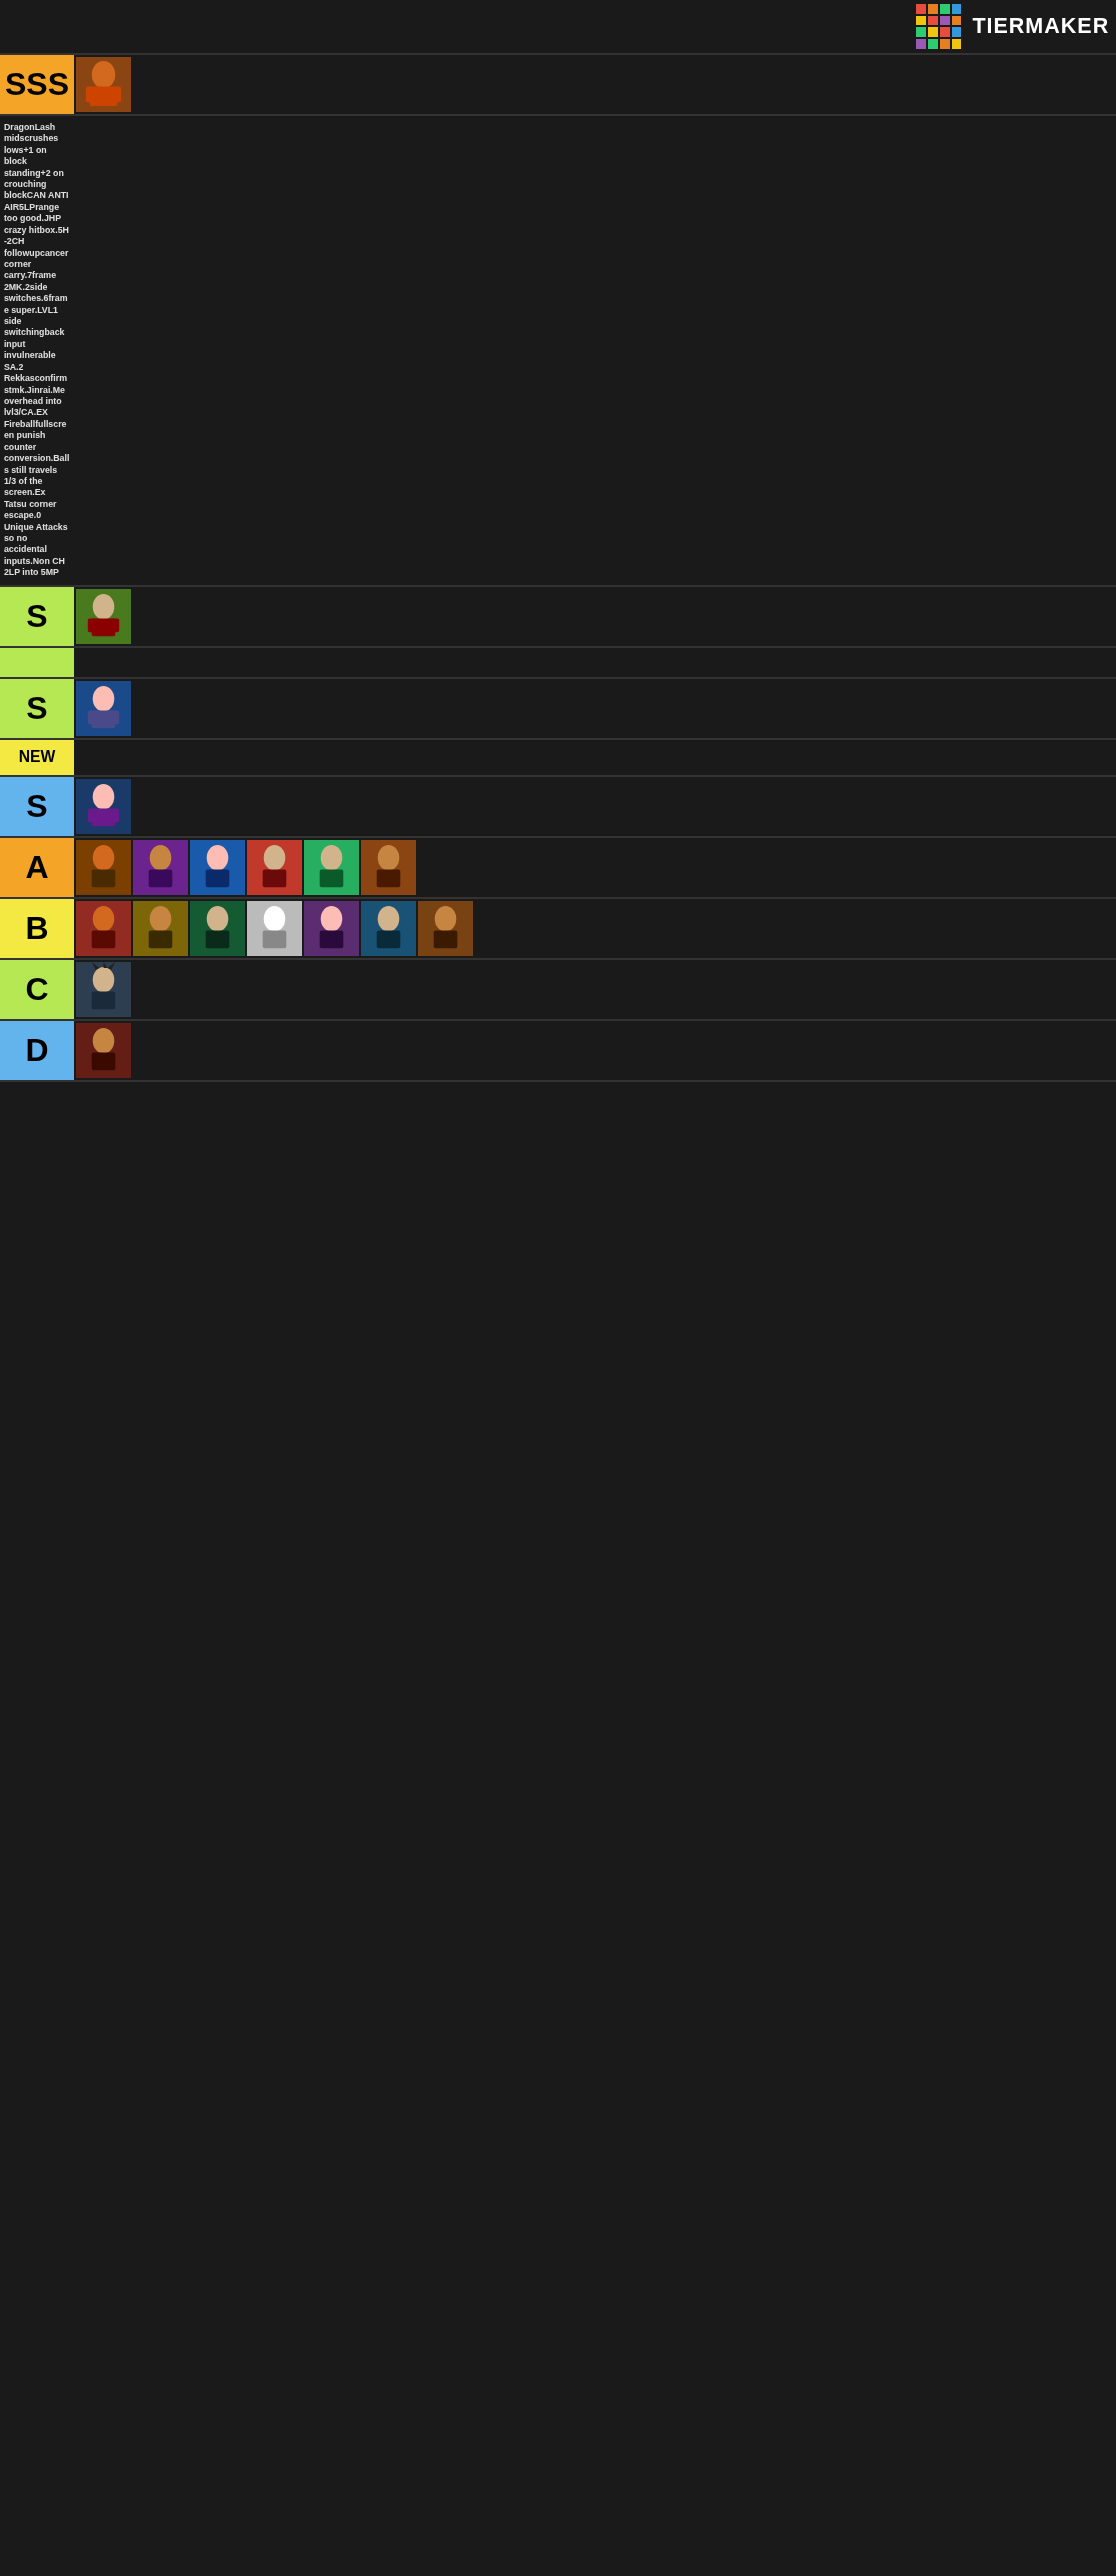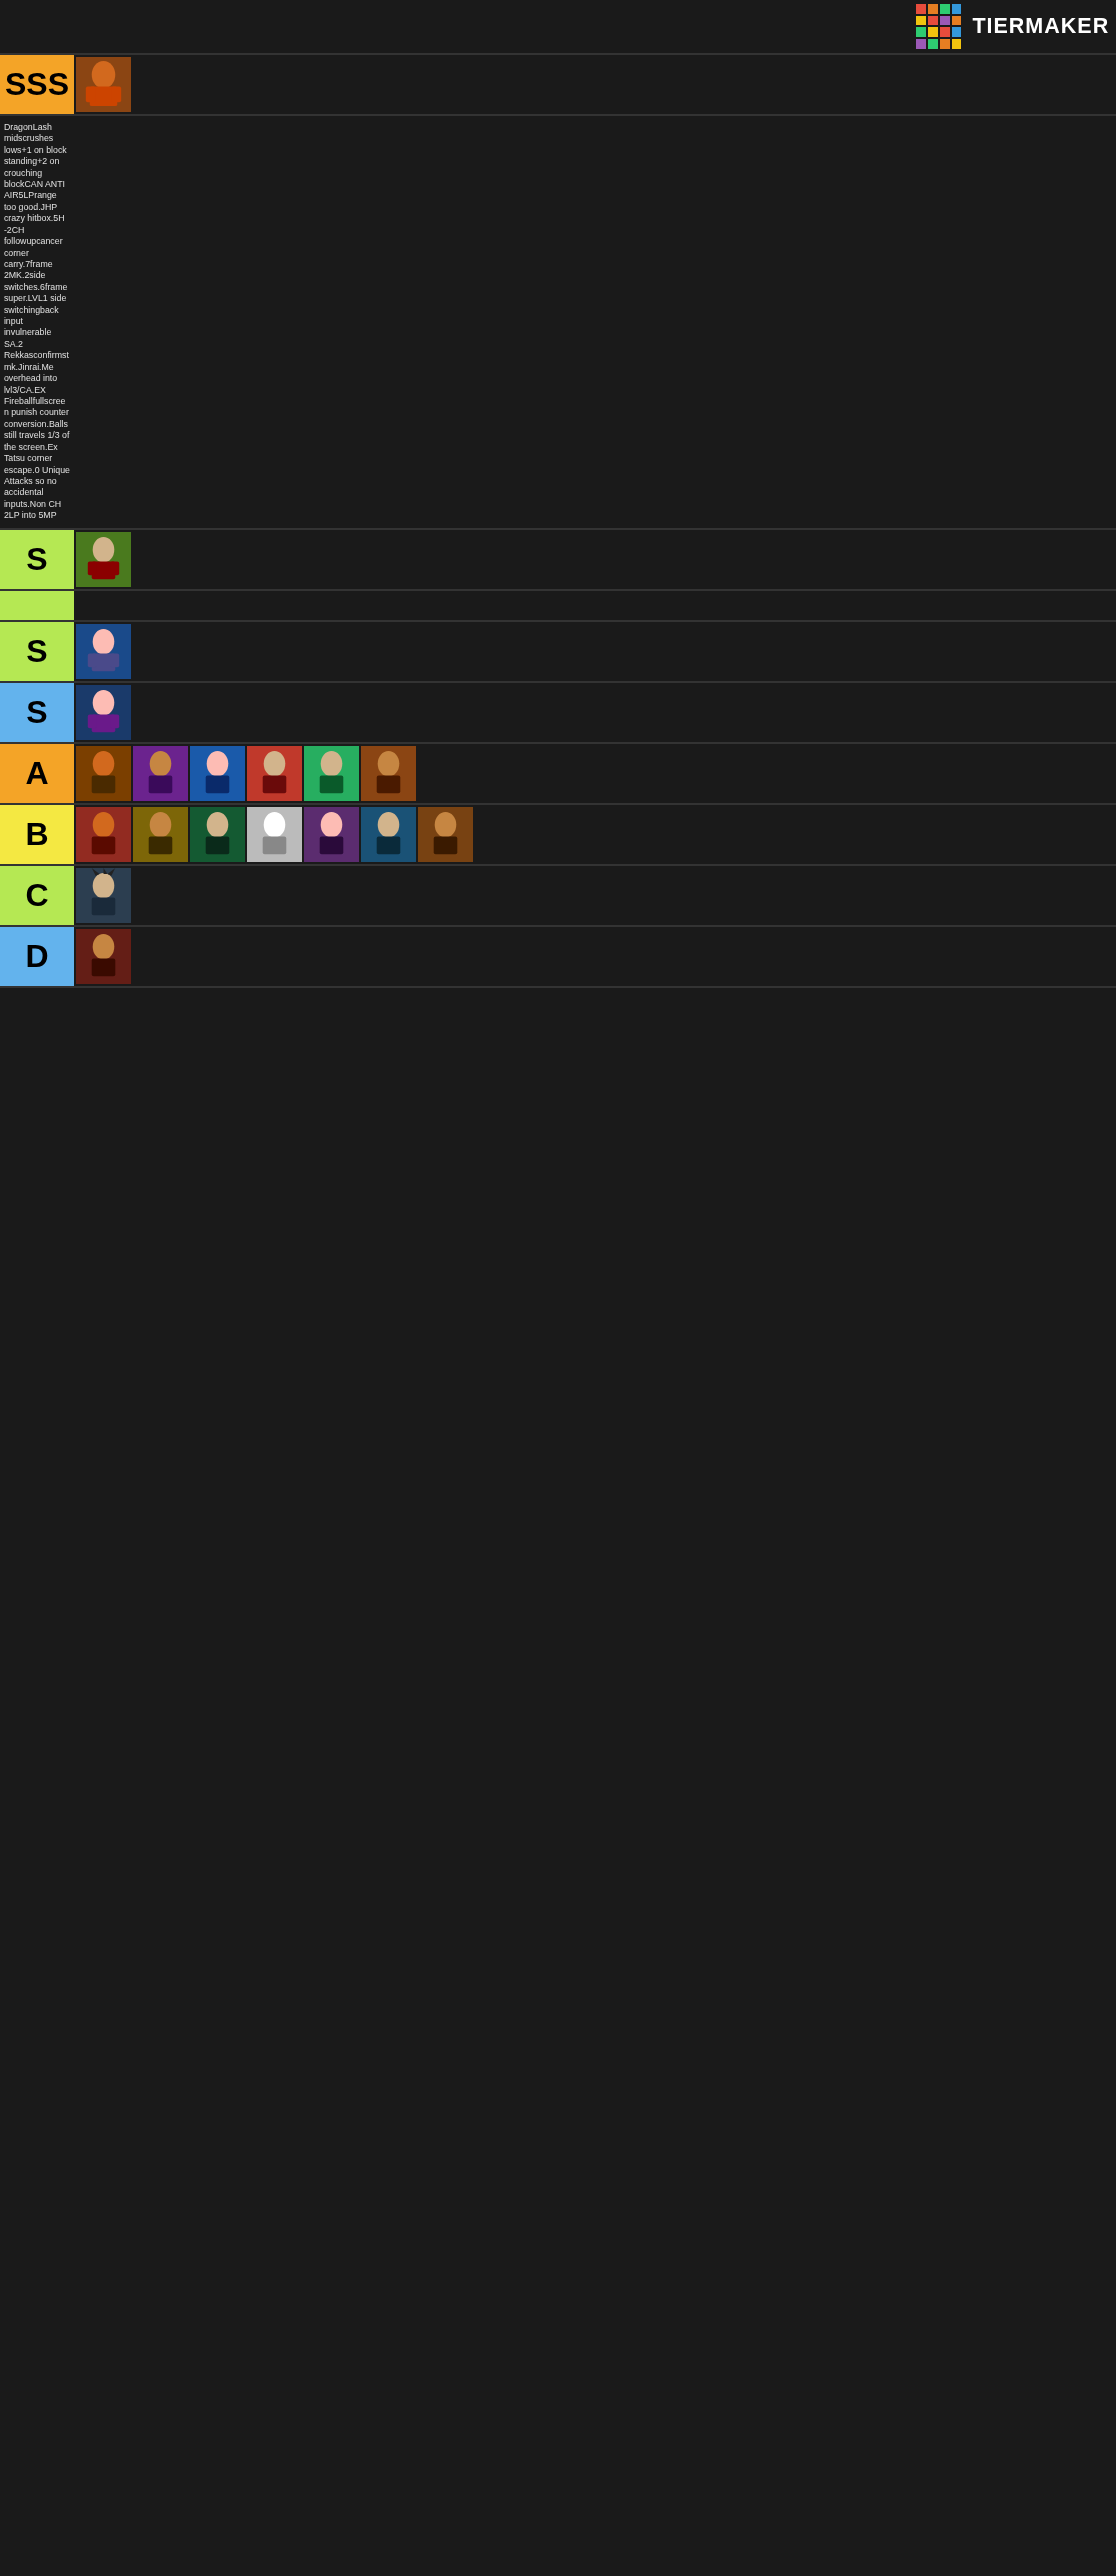--- a/index.html
+++ b/index.html
@@ -81,21 +81,21 @@
       font-weight: bold;
       color: white;
       text-transform: uppercase;
       letter-spacing: 1px;
     }
     
     .tier-label.notes-label {
       min-width: 74px;
       width: 74px;
       font-size: 8.8px;
-      font-weight: normal;
+      font-weight: bold;
       color: #e0e0e0;
       word-break: break-word;
       line-height: 1.3;
       padding: 5.9px 3.9px;
       text-align: left;
       align-items: flex-start;
     }
     .notes-content {
       flex: 1;
       background: #1a1a1a;
@@ -181,20 +181,24 @@
           <rect width="56" height="56" fill="#1a4a8a"></rect>
           <ellipse cx="28" cy="18" rx="11" ry="13" fill="#FDBCB4"></ellipse>
           <rect x="16" y="30" width="24" height="18" fill="#4a4a8a" rx="2"></rect>
           <rect x="12" y="30" width="9" height="14" fill="#4a4a8a" rx="2"></rect>
           <rect x="35" y="30" width="9" height="14" fill="#4a4a8a" rx="2"></rect>
         </svg>
       </div>
     </div>
   </div>
 
+  <div class="tier-row" style="min-height:35px;">
+    <div class="tier-label" style="background:#f4e842; font-size:15.7px;">NEW</div>
+    <div class="tier-content" style="min-height:35px;"></div>
+  </div>
 
 
 
   <div class="tier-row">
     <div class="tier-label" style="background:#63b3ed;">S</div>
     <div class="tier-content">
       <div class="char-portrait" style="background: linear-gradient(135deg, #1a2a5a 0%, #2a4a9a 50%, #0a1a4a 100%);">
         <svg width="55" height="55" viewBox="0 0 56 56">
           <rect width="56" height="56" fill="#1a3a6a"></rect>
           <ellipse cx="28" cy="18" rx="11" ry="13" fill="#FDBCB4"></ellipse>

